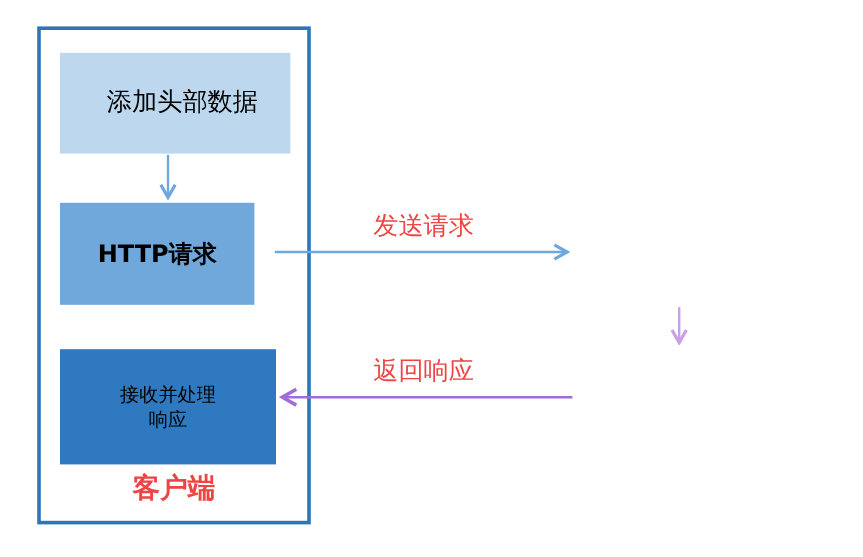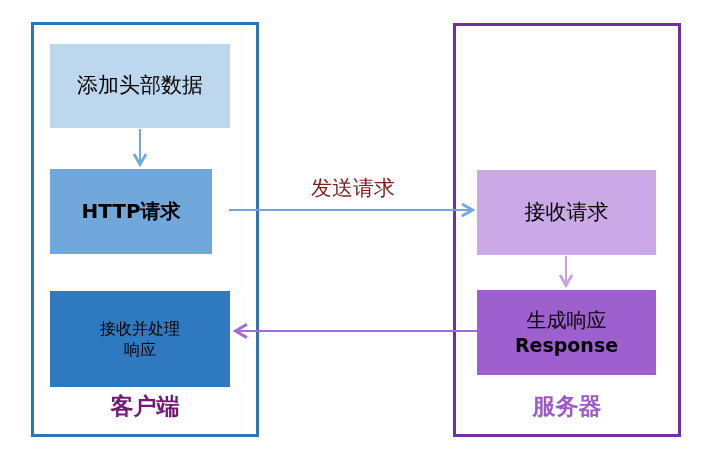--- a/index.html
+++ b/index.html
@@ -38,20 +38,21 @@
     justify-content: center;
     text-align: center;
     color: #000000;
     line-height: 1.32;
   }
   #box-add-header {
     left: 16px; top: 19px;
     width: 180px; height: 84px;
     background: #BDD8EE;
     font-size: 21px;
+    padding-left: 12px;
   }
   #box-http-request {
     left: 16px; top: 144px;
     width: 162px; height: 85px;
     background: #70A8DC;
     font-size: 20px;
     font-weight: bold;
   }
   #box-receive-process {
     left: 16px; top: 266px;
@@ -76,29 +77,29 @@
     font-size: 19px;
   }
   .container-label {
     position: absolute;
     left: 0; right: 0;
     bottom: 12px;
     text-align: center;
     font-size: 23px;
     font-weight: bold;
   }
-  .client .container-label { color: #701a75; }
+  .client .container-label { color: #ef4444; }
   .server .container-label { color: #9C5BC8; }
   .arrow-label {
     position: absolute;
     left: 253px;
     width: 200px;
     text-align: center;
     font-size: 21px;
-    color: #7f1d1d;
+    color: #ef4444;
   }
   #send-label   { top: 174px; }
   #return-label { top: 295px; }
   svg.arrows-layer {
     position: absolute;
     left: 0; top: 0;
     width: 719px; height: 464px;
     pointer-events: none;
   }
 </style>
@@ -114,32 +115,23 @@
     <div class="box" id="box-http-request">
       <span class="line1">HTTP请求</span>
     </div>
     <div class="box" id="box-receive-process">
       <span class="line1">接收并处理</span>
       <span class="line2">响应</span>
     </div>
     <div class="container-label">客户端</div>
   </div>
 
-  <div class="container server">
-    <div class="box" id="box-receive-request">
-      <span>接收请求</span>
-    </div>
-    <div class="box" id="box-generate-response">
-      <span class="line1">生成响应</span>
-      <span class="line2">Response</span>
-    </div>
-    <div class="container-label">服务器</div>
-  </div>
 
   <div class="arrow-label" id="send-label">发送请求</div>
+  <div class="arrow-label" id="return-label">返回响应</div>
 
   <svg class="arrows-layer" viewBox="0 0 719 464" xmlns="http://www.w3.org/2000/svg">
     <defs>
       <marker id="head-blue" viewBox="0 0 10 10" refX="7.5" refY="5" markerWidth="7.5" markerHeight="7.5" orient="auto-start-reverse">
         <path d="M1.5,1 L8.5,5 L1.5,9" fill="none" stroke="#6FA8DC" stroke-width="1.8"></path>
       </marker>
       <marker id="head-lpurple" viewBox="0 0 10 10" refX="7.5" refY="5" markerWidth="7.5" markerHeight="7.5" orient="auto-start-reverse">
         <path d="M1.5,1 L8.5,5 L1.5,9" fill="none" stroke="#C9A0E8" stroke-width="1.8"></path>
       </marker>
       <marker id="head-purple" viewBox="0 0 10 10" refX="7.5" refY="5" markerWidth="7.5" markerHeight="7.5" orient="auto-start-reverse">

